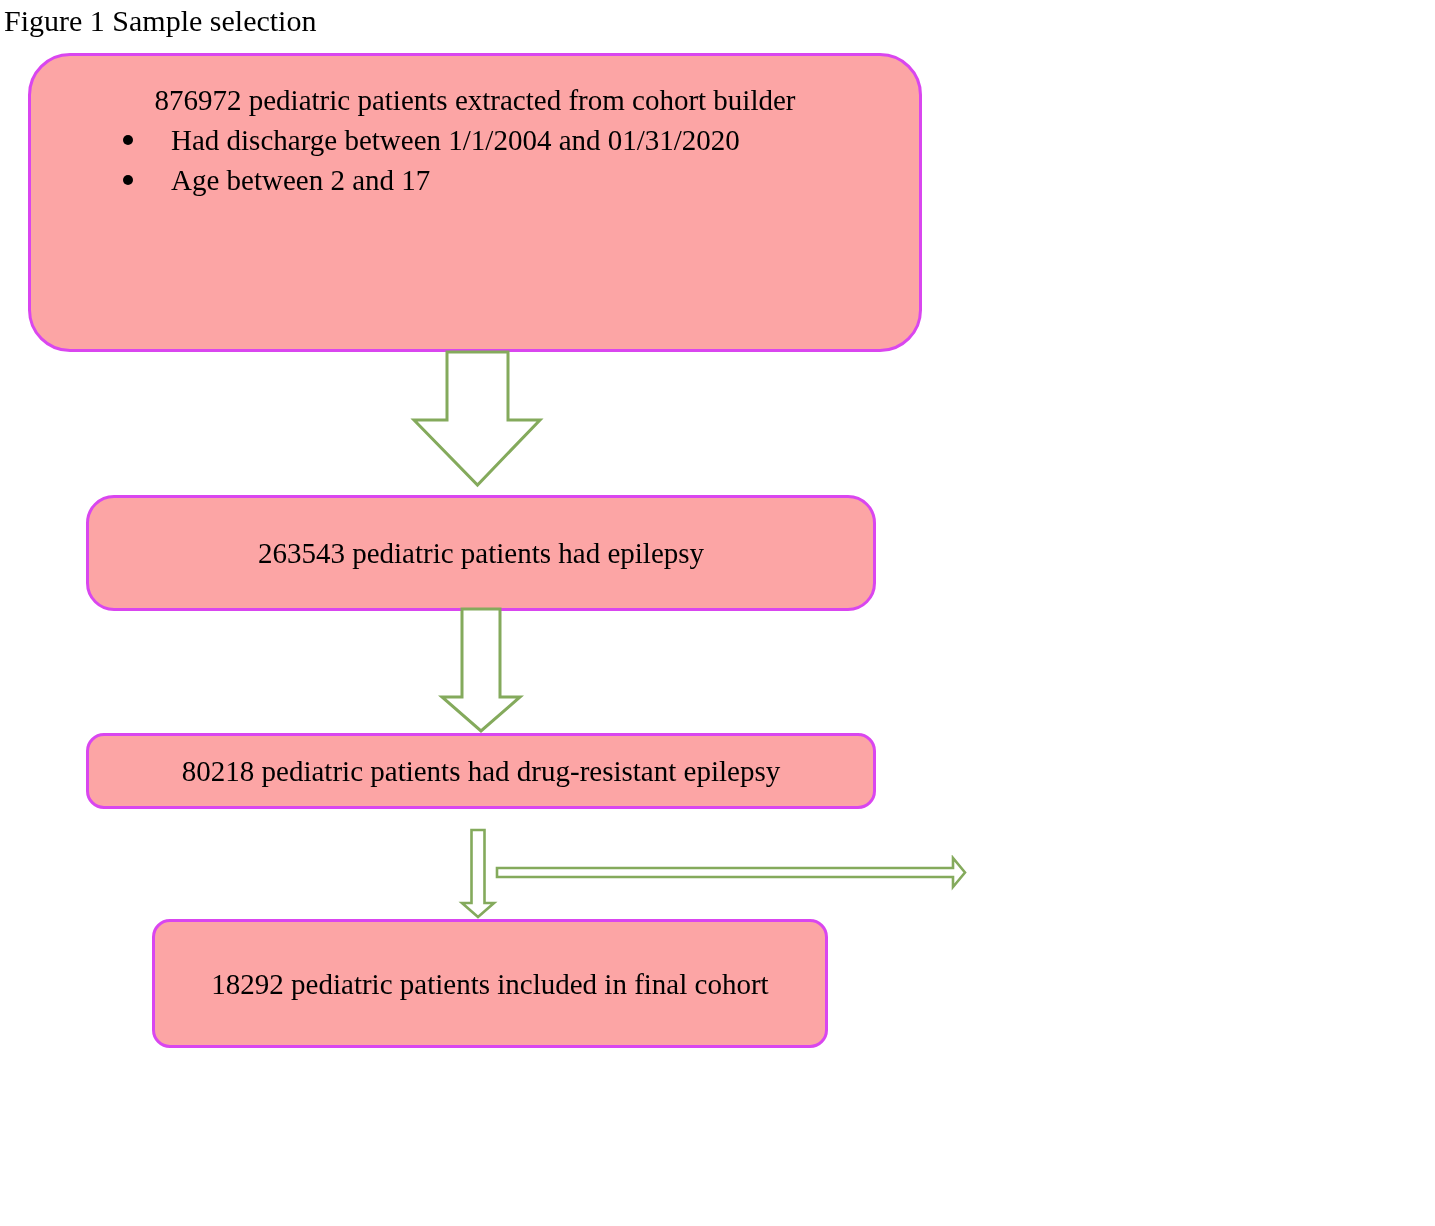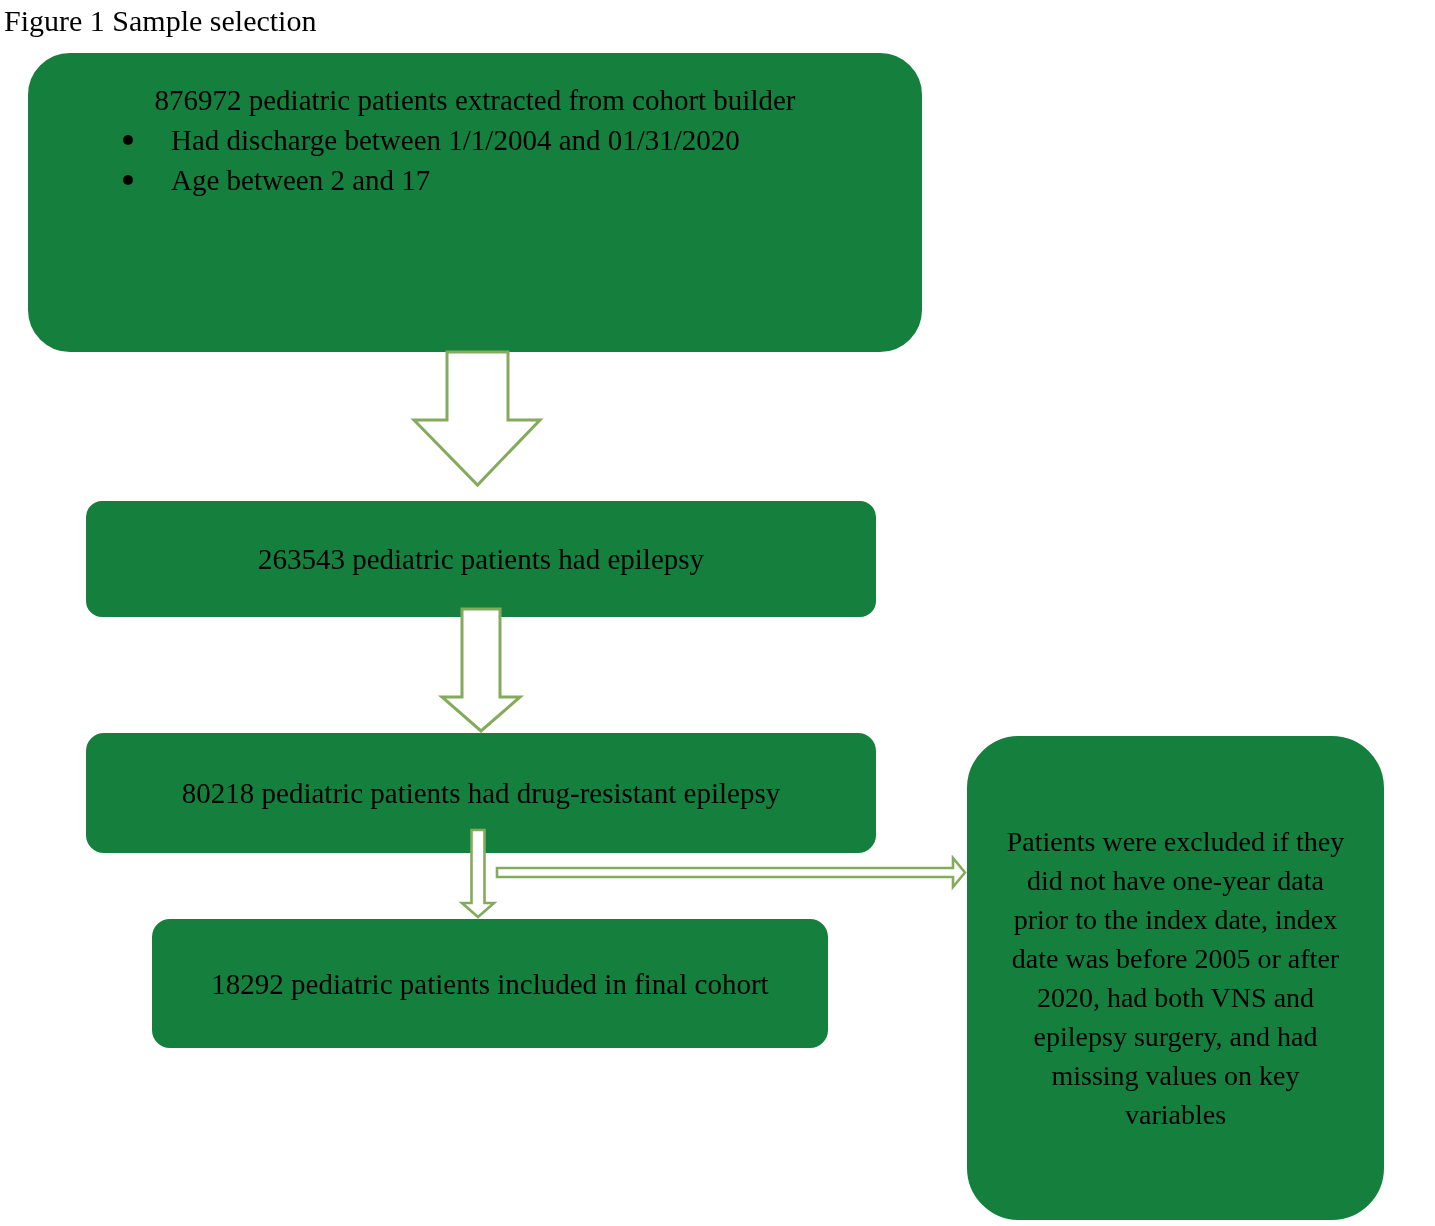--- a/index.html
+++ b/index.html
@@ -21,22 +21,22 @@
     left: 4px;
     top: 4px;
     font-size: 30px;
     line-height: 34px;
     color: #000000;
     white-space: nowrap;
   }
   .flow-box {
     position: absolute;
     box-sizing: border-box;
-    background: #15803d;
-    border: 3px solid #15803d;
+    background: #fca5a5;
+    border: 3px solid #d946ef;
   }
   .centered {
     display: flex;
     align-items: center;
     justify-content: center;
     text-align: center;
   }
   #box1 {
     left: 28px;
     top: 53px;
@@ -69,30 +69,29 @@
     width: 10px;
     height: 10px;
     border-radius: 50%;
     background: #000000;
   }
   #box2 {
     left: 86px;
     top: 495px;
     width: 790px;
     height: 116px;
-    border-radius: 16px;
+    border-radius: 28px;
     font-size: 29px;
     line-height: 40px;
-    margin-top: 6px;
   }
   #box3 {
     left: 86px;
     top: 733px;
     width: 790px;
-    height: 120px;
+    height: 76px;
     border-radius: 18px;
     font-size: 29px;
     line-height: 40px;
   }
   #box4 {
     left: 152px;
     top: 919px;
     width: 676px;
     height: 129px;
     border-radius: 18px;
@@ -159,17 +158,14 @@
   </svg>
 
   <svg class="connector" style="left:495px; top:855px;" width="475" height="36" viewBox="0 0 475 36">
     <polygon points="2,13 458,13 458,3 470,17.5 458,32 458,22 2,22" stroke-width="2.6"></polygon>
   </svg>
 
   <div class="flow-box centered" id="box4">
     <div class="inner">18292 pediatric patients included in final cohort</div>
   </div>
 
-  <div class="flow-box centered" id="exclusion-box">
-    <div class="inner">Patients were excluded if they did not have one-year data prior to the index date, index date was before 2005 or after 2020, had both VNS and epilepsy surgery, and had missing values on key variables</div>
-  </div>
 
 </div>
 
 </body></html>

